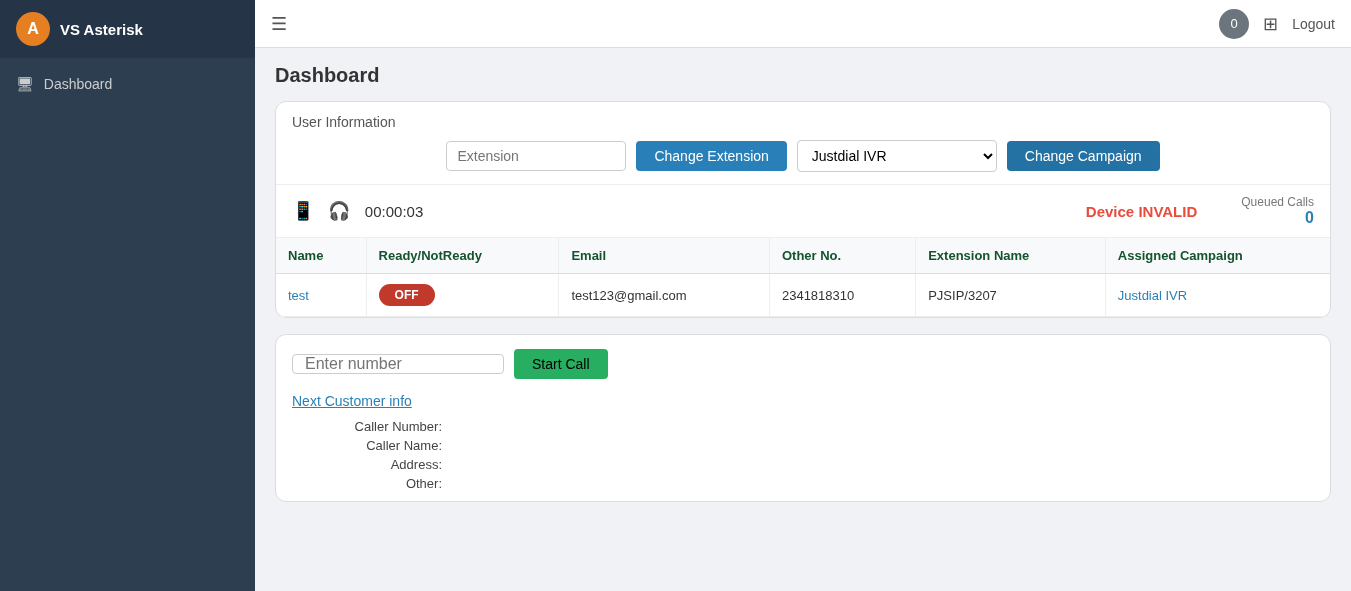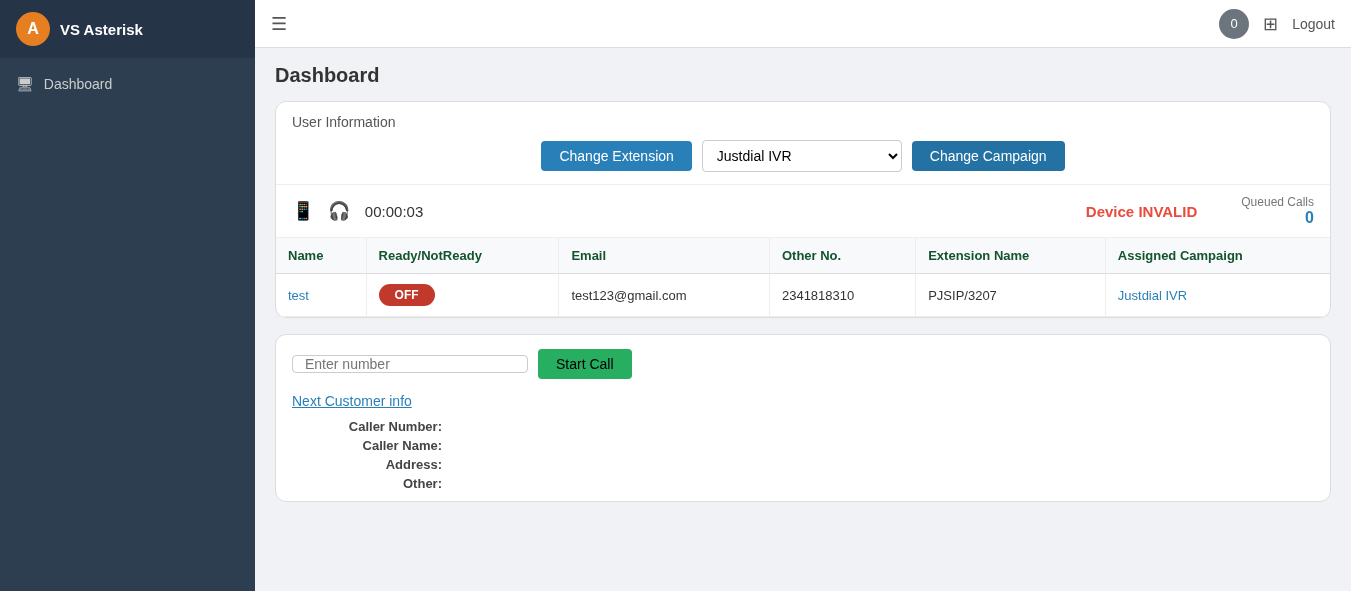--- a/index.html
+++ b/index.html
@@ -221,22 +221,22 @@
     .call-row {
       display: flex;
       align-items: center;
       gap: 10px;
       margin-bottom: 14px;
     }
     .number-input {
       border: 1px solid #ccc;
       border-radius: 4px;
       padding: 0 12px;
-      font-size: 14px;
-      width: 236px;
+      font-size: 16px;
+      width: 212px;
       color: #aaa;
     }
     .btn-green {
       background: #27ae60;
       color: #000000;
       border: none;
       border-radius: 4px;
       padding: 7px 18px;
       font-size: 14px;
       cursor: pointer;
@@ -252,21 +252,21 @@
     .customer-info-grid {
       display: grid;
       grid-template-columns: 150px 1fr;
       row-gap: 4px;
       column-gap: 6px;
     }
     .info-label {
       text-align: right;
       font-size: 13px;
       color: #444;
-      font-weight: 700;
+      font-weight: 400;
     }
     .info-value {
       font-size: 13px;
       color: #333;
     }
   </style>
 </head>
 <body>
 
 <div class="sidebar">
@@ -299,20 +299,21 @@
     </div>
   </div>
 
   <div class="content">
     <div class="page-title">Dashboard</div>
 
     <div class="card">
       <div class="card-section">
         <div class="card-section-title">User Information</div>
         <div class="user-info-row">
+          <input class="extension-input" type="text" placeholder="Extension" style="">
           <button class="btn-blue">Change Extension</button>
           <select class="campaign-select">
             <option>Justdial IVR</option>
           </select>
           <button class="btn-dark-blue">Change Campaign</button>
         </div>
       </div>
 
       <div class="status-row">
         <span class="status-icon-phone">📱</span>

